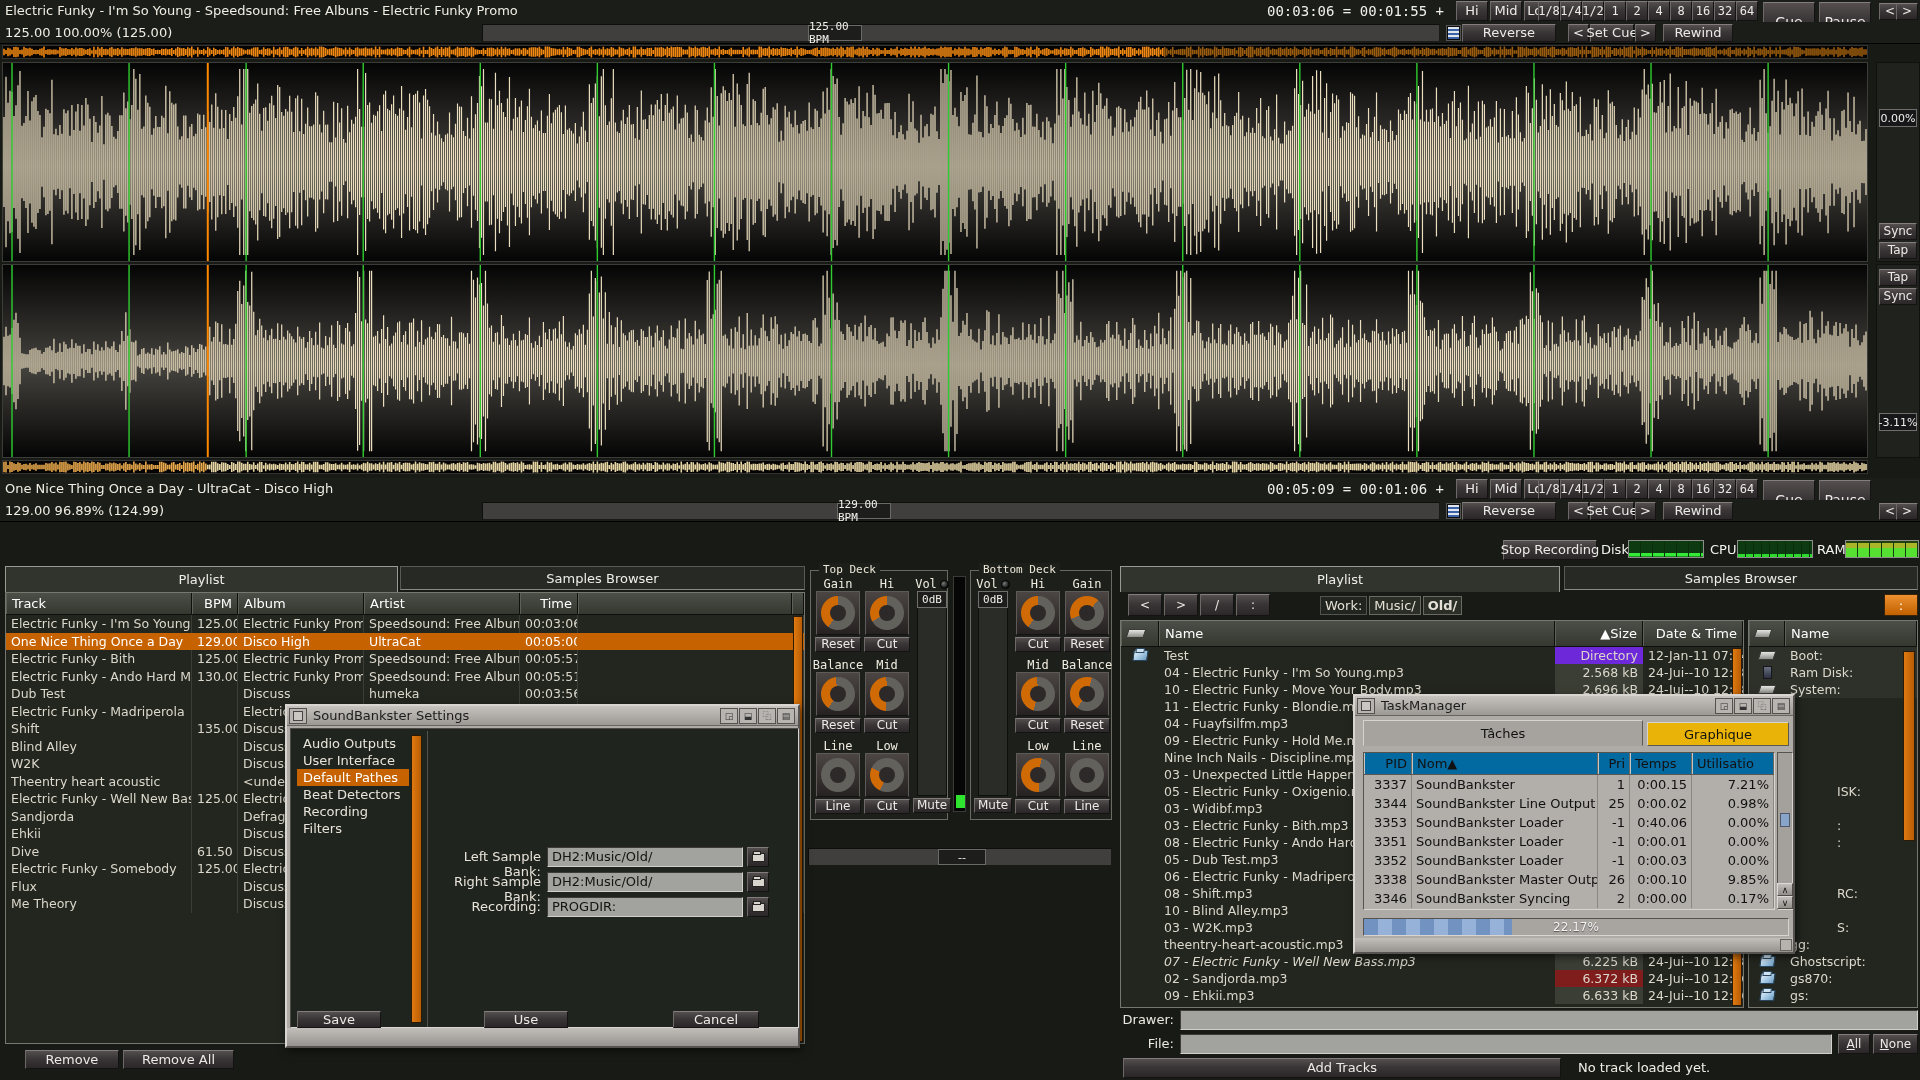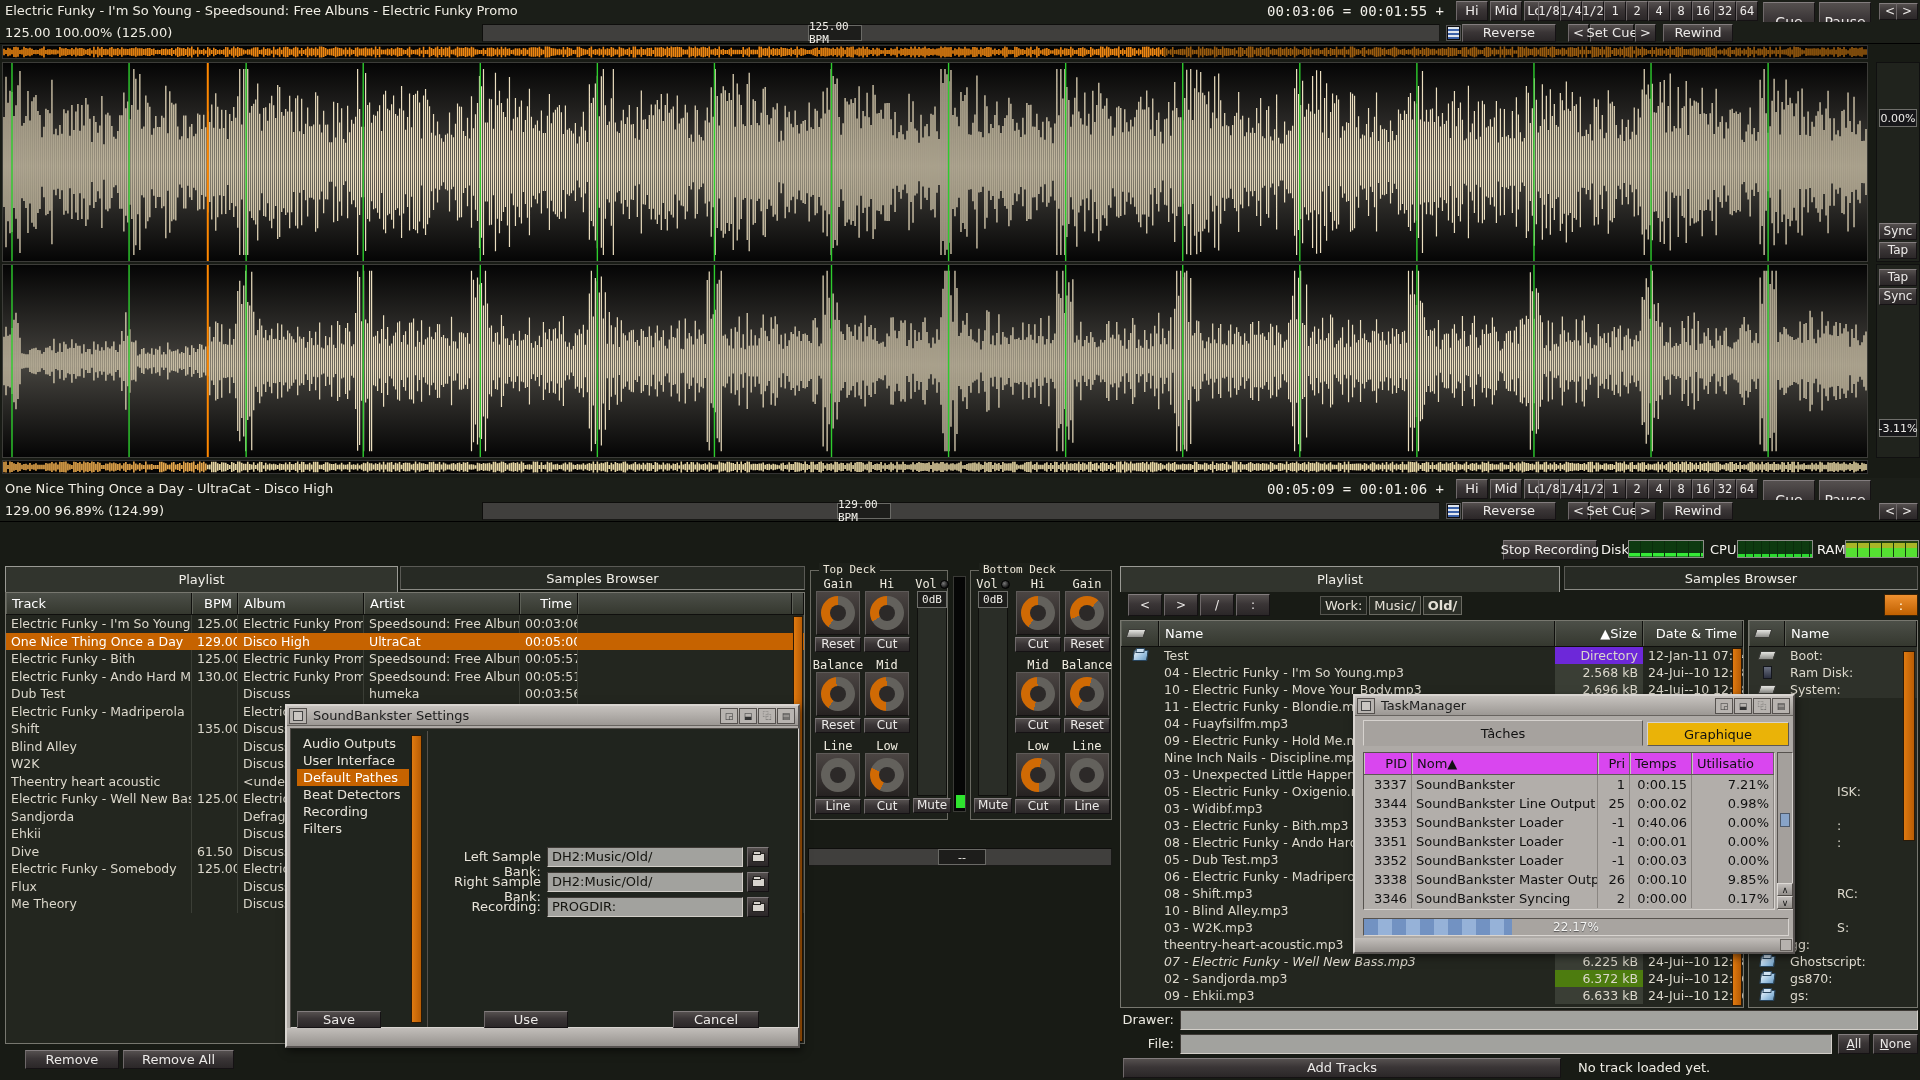--- a/index.html
+++ b/index.html
@@ -136,21 +136,21 @@
   
   .bluefolder { width:15px; height:11px; background:linear-gradient(135deg,#e8f2fa 0%,#9cc2e0 60%,#6e9cc2 100%);
     border:1px solid #28455e; border-radius:1px; position:relative; transform:skewX(-8deg); }
   .bluefolder::before { content:""; position:absolute; left:1px; top:-3px; width:7px; height:3px;
     background:#cfe2f2; border:1px solid #28455e; }
   .diskicon { width:16px; height:9px; background:linear-gradient(180deg,#e6e6e2,#8e8e8a); border:1px solid #3c3c38;
     transform:skewX(-18deg); border-radius:1px; }
   .ramicon { width:9px; height:13px; background:linear-gradient(180deg,#6a7080,#2c3040); border:1px solid #14161c; }
   .u { text-decoration:underline; }
   
-  .tm-header { display:grid; height:22px; background:#d946ef; border-bottom:1px solid #5c5854; }
+  .tm-header { display:grid; height:22px; background:#0369a1; border-bottom:1px solid #5c5854; }
   .tm-header > div { padding:0 4px; display:flex; align-items:center; font-size:13px; color:#111;
     border-right:1px solid #6c6864; border-left:1px solid #c8c4c0; overflow:hidden; }
   .tm-row { display:grid; height:19px; background:#b2aeaa; }
   .tm-row > div { padding:0 4px; font-size:13px; line-height:19px; color:#101010; white-space:nowrap;
     overflow:hidden; border-right:1px solid #8a8682; }
   .progress { position:absolute; background:#a8a4a0; }
   .progress .fill { position:absolute; left:0; top:0; bottom:0;
     background:repeating-linear-gradient(90deg,#7292c2 0 14px,#96b2d8 14px 28px); }
   .progress .ptext { position:absolute; inset:0; display:flex; align-items:center; justify-content:center;
     color:#f6f6f4; font-size:12px; text-shadow:0 1px 1px #555; }
@@ -221,21 +221,21 @@
   <div class="abs wavepanel" style="left:2px;top:264px;width:1866px;height:194px">
     <svg id="wv2" width="100%" height="100%" preserveAspectRatio="none" viewBox="0 0 1866 194">
         <path d="M1 72.5L1 121.5M3 62.4L3 131.6M5 71.5L5 122.5M7 70.1L7 123.9M9 63.7L9 130.3M11 55.3L11 138.7M13 48.3L13 145.7M15 58.6L15 135.4M17 73.6L17 120.4M19 89.2L19 104.8M21 89.8L21 104.2M23 90.2L23 103.8M25 90.3L25 103.7M27 86.0L27 108.0M29 84.5L29 109.5M31 84.2L31 109.8M33 83.7L33 110.3M35 86.0L35 108.0M37 86.2L37 107.8M39 89.7L39 104.3M41 87.9L41 106.1M43 83.6L43 110.4M45 83.4L45 110.6M47 81.8L47 112.2M49 86.2L49 107.8M51 74.4L51 119.6M53 88.8L53 105.2M55 87.6L55 106.4M57 79.1L57 114.9M59 87.9L59 106.1M61 77.5L61 116.5M63 80.2L63 113.8M65 84.6L65 109.4M67 83.7L67 110.3M69 75.1L69 118.9M71 83.9L71 110.1M73 79.0L73 115.0M75 81.7L75 112.3M77 81.6L77 112.4M79 89.5L79 104.5M81 80.2L81 113.8M83 87.8L83 106.2M85 84.9L85 109.1M87 85.0L87 109.0M89 90.3L89 103.7M91 77.2L91 116.8M93 85.7L93 108.3M95 80.2L95 113.8M97 86.7L97 107.3M99 83.2L99 110.8M101 86.1L101 107.9M103 77.1L103 116.9M105 83.1L105 110.9M107 84.4L107 109.6M109 82.0L109 112.0M111 77.2L111 116.8M113 86.0L113 108.0M115 88.0L115 106.0M117 80.3L117 113.7M119 66.6L119 127.4M121 76.8L121 117.2M123 47.8L123 146.2M125 71.5L125 122.5M127 64.9L127 129.1M129 77.6L129 116.4M131 78.0L131 116.0M133 76.2L133 117.8M135 91.5L135 102.5M137 90.3L137 103.7M139 85.0L139 109.0M141 83.9L141 110.1M143 89.8L143 104.2M145 88.3L145 105.7M147 89.7L147 104.3M149 84.0L149 110.0M151 90.7L151 103.3M153 84.7L153 109.3M155 85.6L155 108.4M157 82.1L157 111.9M159 90.4L159 103.6M161 87.8L161 106.2M163 90.3L163 103.7M165 78.3L165 115.7M167 85.3L167 108.7M169 87.4L169 106.6M171 86.9L171 107.1M173 86.5L173 107.5M175 85.2L175 108.8M177 89.4L177 104.6M179 87.8L179 106.2M181 88.9L181 105.1M183 82.2L183 111.8M185 83.3L185 110.7M187 90.9L187 103.1M189 81.2L189 112.8M191 83.8L191 110.2M193 88.0L193 106.0M195 84.9L195 109.1M197 79.7L197 114.3M199 80.7L199 113.3M201 85.5L201 108.5M203 82.4L203 111.6M205 81.6L205 112.4M207 62.3L207 131.7M209 77.3L209 116.7M211 72.8L211 121.2M213 57.0L213 137.0M215 58.7L215 135.3M217 77.5L217 116.5M219 59.8L219 134.2M221 80.0L221 114.0M223 79.9L223 114.1M225 80.7L225 113.3M227 64.5L227 129.5M229 80.5L229 113.5M231 74.8L231 119.2M233 59.4L233 134.6M235 26.3L235 167.7M237 15.8L237 178.2M239 39.4L239 154.6M241 20.7L241 173.3M243 5.8L243 188.2M245 37.5L245 156.5M247 41.0L247 153.0M249 6.7L249 187.3M251 47.2L251 146.8M253 71.0L253 123.0M255 65.7L255 128.3M257 54.2L257 139.8M259 61.1L259 132.9M261 73.4L261 120.6M263 65.8L263 128.2M265 76.1L265 117.9M267 71.0L267 123.0M269 64.5L269 129.5M271 74.8L271 119.2M273 74.6L273 119.4M275 58.8L275 135.2M277 75.9L277 118.1M279 60.1L279 133.9M281 72.5L281 121.5M283 75.3L283 118.7M285 66.3L285 127.7M287 68.9L287 125.1M289 71.9L289 122.1M291 75.0L291 119.0M293 78.3L293 115.7M295 62.3L295 131.7M297 72.3L297 121.7M299 74.6L299 119.4M301 72.8L301 121.2M303 83.7L303 110.3M305 77.8L305 116.2M307 66.8L307 127.2M309 73.8L309 120.2M311 81.2L311 112.8M313 67.4L313 126.6M315 80.7L315 113.3M317 58.1L317 135.9M319 83.3L319 110.7M321 84.3L321 109.7M323 71.8L323 122.2M325 81.1L325 112.9M327 73.1L327 120.9M329 60.8L329 133.2M331 80.5L331 113.5M333 83.8L333 110.2M335 56.7L335 137.3M337 60.6L337 133.4M339 79.3L339 114.7M341 80.4L341 113.6M343 63.6L343 130.4M345 58.6L345 135.4M347 67.2L347 126.8M349 82.1L349 111.9M351 80.2L351 113.8M353 48.5L353 145.5M355 6.2L355 187.8M357 12.2L357 181.8M359 56.9L359 137.1M361 5.8L361 188.2M363 55.1L363 138.9M365 58.8L365 135.2M367 5.8L367 188.2M369 5.8L369 188.2M371 72.6L371 121.4M373 71.4L373 122.6M375 66.7L375 127.3M377 79.4L377 114.6M379 64.6L379 129.4M381 50.7L381 143.3M383 74.8L383 119.2M385 62.6L385 131.4M387 81.6L387 112.4M389 79.3L389 114.7M391 71.6L391 122.4M393 68.3L393 125.7M395 58.1L395 135.9M397 56.8L397 137.2M399 77.9L399 116.1M401 70.8L401 123.2M403 67.0L403 127.0M405 80.3L405 113.7M407 58.4L407 135.6M409 58.1L409 135.9M411 54.0L411 140.0M413 82.6L413 111.4M415 66.5L415 127.5M417 77.9L417 116.1M419 55.8L419 138.2M421 80.7L421 113.3M423 74.9L423 119.1M425 73.2L425 120.8M427 62.3L427 131.7M429 72.6L429 121.4M431 74.9L431 119.1M433 67.9L433 126.1M435 59.6L435 134.4M437 59.9L437 134.1M439 72.7L439 121.3M441 70.7L441 123.3M443 74.1L443 119.9M445 73.9L445 120.1M447 81.7L447 112.3M449 52.2L449 141.8M451 77.0L451 117.0M453 77.3L453 116.7M455 84.3L455 109.7M457 68.3L457 125.7M459 68.0L459 126.0M461 69.0L461 125.0M463 72.9L463 121.1M465 68.7L465 125.3M467 79.6L467 114.4M469 5.8L469 188.2M471 14.9L471 179.1M473 32.9L473 161.1M475 12.6L475 181.4M477 19.8L477 174.2M479 18.2L479 175.8M481 41.0L481 153.0M483 5.8L483 188.2M485 38.9L485 155.1M487 63.4L487 130.6M489 61.1L489 132.9M491 77.5L491 116.5M493 68.8L493 125.2M495 67.9L495 126.1M497 80.4L497 113.6M499 50.6L499 143.4M501 61.7L501 132.3M503 74.3L503 119.7M505 74.0L505 120.0M507 80.9L507 113.1M509 76.4L509 117.6M511 69.5L511 124.5M513 75.8L513 118.2M515 81.5L515 112.5M517 66.4L517 127.6M519 76.4L519 117.6M521 75.6L521 118.4M523 69.7L523 124.3M525 70.7L525 123.3M527 53.0L527 141.0M529 78.7L529 115.3M531 83.7L531 110.3M533 77.0L533 117.0M535 80.9L535 113.1M537 71.6L537 122.4M539 82.8L539 111.2M541 57.7L541 136.3M543 68.3L543 125.7M545 75.0L545 119.0M547 64.6L547 129.4M549 76.6L549 117.4M551 64.8L551 129.2M553 64.0L553 130.0M555 74.2L555 119.8M557 57.1L557 136.9M559 70.0L559 124.0M561 51.6L561 142.4M563 77.4L563 116.6M565 82.5L565 111.5M567 78.3L567 115.7M569 85.3L569 108.7M571 81.9L571 112.1M573 68.9L573 125.1M575 71.0L575 123.0M577 64.8L577 129.2M579 69.5L579 124.5M581 60.4L581 133.6M583 80.7L583 113.3M585 65.3L585 128.7M587 28.9L587 165.1M589 5.8L589 188.2M591 52.0L591 142.0M593 13.1L593 180.9M595 16.3L595 177.7M597 27.7L597 166.3M599 11.7L599 182.3M601 54.1L601 139.9M603 27.5L603 166.5M605 79.6L605 114.4M607 47.5L607 146.5M609 61.0L609 133.0M611 80.0L611 114.0M613 62.9L613 131.1M615 52.8L615 141.2M617 82.8L617 111.2M619 55.8L619 138.2M621 68.9L621 125.1M623 71.1L623 122.9M625 76.2L625 117.8M627 67.9L627 126.1M629 66.0L629 128.0M631 65.5L631 128.5M633 77.8L633 116.2M635 75.9L635 118.1M637 81.5L637 112.5M639 64.6L639 129.4M641 66.4L641 127.6M643 72.8L643 121.2M645 72.8L645 121.2M647 62.1L647 131.9M649 71.6L649 122.4M651 83.1L651 110.9M653 68.4L653 125.6M655 61.1L655 132.9M657 76.2L657 117.8M659 72.7L659 121.3M661 65.9L661 128.1M663 81.6L663 112.4M665 84.3L665 109.7M667 75.4L667 118.6M669 61.1L669 132.9M671 72.7L671 121.3M673 73.4L673 120.6M675 64.2L675 129.8M677 56.2L677 137.8M679 84.5L679 109.5M681 85.2L681 108.8M683 54.1L683 139.9M685 74.2L685 119.8M687 68.7L687 125.3M689 71.9L689 122.1M691 80.3L691 113.7M693 56.3L693 137.7M695 74.4L695 119.6M697 65.2L697 128.8M699 71.0L699 123.0M701 69.5L701 124.5M703 79.8L703 114.2M705 15.1L705 178.9M707 6.5L707 187.5M709 54.3L709 139.7M711 49.7L711 144.3M713 45.1L713 148.9M715 19.0L715 175.0M717 14.8L717 179.2M719 5.8L719 188.2M721 71.4L721 122.6M723 70.2L723 123.8M725 74.3L725 119.7M727 81.4L727 112.6M729 64.4L729 129.6M731 84.3L731 109.7M733 62.8L733 131.2M735 67.5L735 126.5M737 52.0L737 142.0M739 83.7L739 110.3M741 69.9L741 124.1M743 85.2L743 108.8M745 48.6L745 145.4M747 81.6L747 112.4M749 65.1L749 128.9M751 81.4L751 112.6M753 70.9L753 123.1M755 81.3L755 112.7M757 74.0L757 120.0M759 63.4L759 130.6M761 49.9L761 144.1M763 66.5L763 127.5M765 72.0L765 122.0M767 76.8L767 117.2M769 52.8L769 141.2M771 64.5L771 129.5M773 51.7L773 142.3M775 59.8L775 134.2M777 80.0L777 114.0M779 70.5L779 123.5M781 84.6L781 109.4M783 69.3L783 124.7M785 81.8L785 112.2M787 76.1L787 117.9M789 67.6L789 126.4M791 69.7L791 124.3M793 62.2L793 131.8M795 72.2L795 121.8M797 66.8L797 127.2M799 76.7L799 117.3M801 69.7L801 124.3M803 69.3L803 124.7M805 70.8L805 123.2M807 76.9L807 117.1M809 78.8L809 115.2M811 55.9L811 138.1M813 53.5L813 140.5M815 63.1L815 130.9M817 82.0L817 112.0M819 79.3L819 114.7M821 10.5L821 183.5M823 50.2L823 143.8M825 5.8L825 188.2M827 33.0L827 161.0M829 64.2L829 129.8M831 28.8L831 165.2M833 55.2L833 138.8M835 38.0L835 156.0M837 55.5L837 138.5M839 67.1L839 126.9M841 69.8L841 124.2M843 75.9L843 118.1M845 59.8L845 134.2M847 62.7L847 131.3M849 67.1L849 126.9M851 71.8L851 122.2M853 60.4L853 133.6M855 75.6L855 118.4M857 62.1L857 131.9M859 58.6L859 135.4M861 77.4L861 116.6M863 51.0L863 143.0M865 71.9L865 122.1M867 62.7L867 131.3M869 60.6L869 133.4M871 75.3L871 118.7M873 63.7L873 130.3M875 76.8L875 117.2M877 79.5L877 114.5M879 78.6L879 115.4M881 77.5L881 116.5M883 82.6L883 111.4M885 69.2L885 124.8M887 72.0L887 122.0M889 53.1L889 140.9M891 52.7L891 141.3M893 66.2L893 127.8M895 74.0L895 120.0M897 66.6L897 127.4M899 56.0L899 138.0M901 58.4L901 135.6M903 55.7L903 138.3M905 81.9L905 112.1M907 75.7L907 118.3M909 58.8L909 135.2M911 84.1L911 109.9M913 65.7L913 128.3M915 76.9L915 117.1M917 68.0L917 126.0M919 75.8L919 118.2M921 57.7L921 136.3M923 53.1L923 140.9M925 67.7L925 126.3M927 79.1L927 114.9M929 83.7L929 110.3M931 73.3L931 120.7M933 79.2L933 114.8M935 64.9L935 129.1M937 75.6L937 118.4M939 52.9L939 141.1M941 24.1L941 169.9M943 5.8L943 188.2M945 5.8L945 188.2M947 5.8L947 188.2M949 30.5L949 163.5M951 57.4L951 136.6M953 5.8L953 188.2M955 23.3L955 170.7M957 71.7L957 122.3M959 68.4L959 125.6M961 56.4L961 137.6M963 60.4L963 133.6M965 48.6L965 145.4M967 71.8L967 122.2M969 64.9L969 129.1M971 75.4L971 118.6M973 77.0L973 117.0M975 78.2L975 115.8M977 64.4L977 129.6M979 85.4L979 108.6M981 76.8L981 117.2M983 66.0L983 128.0M985 45.6L985 148.4M987 47.3L987 146.7M989 80.1L989 113.9M991 71.3L991 122.7M993 81.0L993 113.0M995 68.6L995 125.4M997 49.7L997 144.3M999 80.3L999 113.7M1001 67.7L1001 126.3M1003 72.4L1003 121.6M1005 73.6L1005 120.4M1007 79.9L1007 114.1M1009 71.0L1009 123.0M1011 62.9L1011 131.1M1013 75.1L1013 118.9M1015 74.8L1015 119.2M1017 73.6L1017 120.4M1019 75.8L1019 118.2M1021 58.0L1021 136.0M1023 75.5L1023 118.5M1025 73.0L1025 121.0M1027 59.5L1027 134.5M1029 70.5L1029 123.5M1031 75.6L1031 118.4M1033 59.9L1033 134.1M1035 79.1L1035 114.9M1037 71.8L1037 122.2M1039 53.5L1039 140.5M1041 72.0L1041 122.0M1043 80.3L1043 113.7M1045 74.8L1045 119.2M1047 51.2L1047 142.8M1049 79.0L1049 115.0M1051 75.9L1051 118.1M1053 69.2L1053 124.8M1055 5.8L1055 188.2M1057 29.0L1057 165.0M1059 33.4L1059 160.6M1061 5.8L1061 188.2M1063 48.5L1063 145.5M1065 30.8L1065 163.2M1067 17.4L1067 176.6M1069 37.2L1069 156.8M1071 14.3L1071 179.7M1073 78.4L1073 115.6M1075 71.3L1075 122.7M1077 75.5L1077 118.5M1079 57.3L1079 136.7M1081 82.1L1081 111.9M1083 75.9L1083 118.1M1085 71.8L1085 122.2M1087 78.5L1087 115.5M1089 67.7L1089 126.3M1091 73.0L1091 121.0M1093 77.9L1093 116.1M1095 83.2L1095 110.8M1097 82.3L1097 111.7M1099 75.6L1099 118.4M1101 78.4L1101 115.6M1103 75.7L1103 118.3M1105 59.7L1105 134.3M1107 56.7L1107 137.3M1109 73.2L1109 120.8M1111 70.4L1111 123.6M1113 74.5L1113 119.5M1115 57.6L1115 136.4M1117 70.3L1117 123.7M1119 76.0L1119 118.0M1121 81.7L1121 112.3M1123 64.1L1123 129.9M1125 84.5L1125 109.5M1127 75.8L1127 118.2M1129 68.6L1129 125.4M1131 53.5L1131 140.5M1133 60.4L1133 133.6M1135 83.8L1135 110.2M1137 75.3L1137 118.7M1139 81.5L1139 112.5M1141 83.6L1141 110.4M1143 65.8L1143 128.2M1145 75.8L1145 118.2M1147 84.6L1147 109.4M1149 69.3L1149 124.7M1151 82.0L1151 112.0M1153 61.4L1153 132.6M1155 69.3L1155 124.7M1157 48.3L1157 145.7M1159 80.1L1159 113.9M1161 64.1L1161 129.9M1163 73.7L1163 120.3M1165 80.0L1165 114.0M1167 66.4L1167 127.6M1169 52.7L1169 141.3M1171 85.1L1171 108.9M1173 44.3L1173 149.7M1175 5.8L1175 188.2M1177 31.0L1177 163.0M1179 5.8L1179 188.2M1181 12.5L1181 181.5M1183 7.7L1183 186.3M1185 5.8L1185 188.2M1187 57.6L1187 136.4M1189 13.1L1189 180.9M1191 71.3L1191 122.7M1193 68.8L1193 125.2M1195 56.0L1195 138.0M1197 56.9L1197 137.1M1199 68.7L1199 125.3M1201 76.4L1201 117.6M1203 84.0L1203 110.0M1205 77.3L1205 116.7M1207 73.0L1207 121.0M1209 79.0L1209 115.0M1211 59.0L1211 135.0M1213 75.2L1213 118.8M1215 79.1L1215 114.9M1217 63.6L1217 130.4M1219 59.5L1219 134.5M1221 80.0L1221 114.0M1223 79.3L1223 114.7M1225 81.2L1225 112.8M1227 66.3L1227 127.7M1229 60.0L1229 134.0M1231 80.2L1231 113.8M1233 69.5L1233 124.5M1235 63.0L1235 131.0M1237 67.8L1237 126.2M1239 71.9L1239 122.1M1241 80.6L1241 113.4M1243 68.9L1243 125.1M1245 76.7L1245 117.3M1247 79.3L1247 114.7M1249 59.5L1249 134.5M1251 57.5L1251 136.5M1253 70.4L1253 123.6M1255 70.5L1255 123.5M1257 56.7L1257 137.3M1259 70.3L1259 123.7M1261 68.8L1261 125.2M1263 72.3L1263 121.7M1265 75.8L1265 118.2M1267 67.9L1267 126.1M1269 59.4L1269 134.6M1271 62.5L1271 131.5M1273 81.0L1273 113.0M1275 60.9L1275 133.1M1277 68.3L1277 125.7M1279 70.0L1279 124.0M1281 83.5L1281 110.5M1283 77.4L1283 116.6M1285 75.5L1285 118.5M1287 58.3L1287 135.7M1289 55.4L1289 138.6M1291 31.1L1291 162.9M1293 5.8L1293 188.2M1295 54.7L1295 139.3M1297 13.0L1297 181.0M1299 5.8L1299 188.2M1301 58.5L1301 135.5M1303 60.5L1303 133.5M1305 19.8L1305 174.2M1307 81.8L1307 112.2M1309 73.6L1309 120.4M1311 67.5L1311 126.5M1313 62.1L1313 131.9M1315 79.7L1315 114.3M1317 64.5L1317 129.5M1319 75.4L1319 118.6M1321 53.3L1321 140.7M1323 76.4L1323 117.6M1325 73.7L1325 120.3M1327 69.0L1327 125.0M1329 50.1L1329 143.9M1331 53.1L1331 140.9M1333 83.3L1333 110.7M1335 79.7L1335 114.3M1337 76.4L1337 117.6M1339 73.4L1339 120.6M1341 62.9L1341 131.1M1343 83.2L1343 110.8M1345 79.2L1345 114.8M1347 55.3L1347 138.7M1349 82.6L1349 111.4M1351 60.4L1351 133.6M1353 70.3L1353 123.7M1355 78.4L1355 115.6M1357 75.9L1357 118.1M1359 55.6L1359 138.4M1361 74.0L1361 120.0M1363 69.2L1363 124.8M1365 75.7L1365 118.3M1367 78.1L1367 115.9M1369 78.3L1369 115.7M1371 66.5L1371 127.5M1373 67.0L1373 127.0M1375 54.8L1375 139.2M1377 69.3L1377 124.7M1379 76.3L1379 117.7M1381 67.8L1381 126.2M1383 76.4L1383 117.6M1385 80.7L1385 113.3M1387 67.1L1387 126.9M1389 79.6L1389 114.4M1391 63.8L1391 130.2M1393 72.2L1393 121.8M1395 64.7L1395 129.3M1397 69.7L1397 124.3M1399 79.9L1399 114.1M1401 67.6L1401 126.4M1403 66.5L1403 127.5M1405 78.6L1405 115.4M1407 5.8L1407 188.2M1409 29.8L1409 164.2M1411 5.8L1411 188.2M1413 29.6L1413 164.4M1415 40.5L1415 153.5M1417 5.8L1417 188.2M1419 36.2L1419 157.8M1421 38.2L1421 155.8M1423 52.9L1423 141.1M1425 65.8L1425 128.2M1427 71.7L1427 122.3M1429 65.5L1429 128.5M1431 66.5L1431 127.5M1433 63.8L1433 130.2M1435 82.3L1435 111.7M1437 55.6L1437 138.4M1439 85.2L1439 108.8M1441 75.6L1441 118.4M1443 69.9L1443 124.1M1445 69.3L1445 124.7M1447 69.4L1447 124.6M1449 83.6L1449 110.4M1451 64.4L1451 129.6M1453 59.8L1453 134.2M1455 69.1L1455 124.9M1457 76.4L1457 117.6M1459 74.4L1459 119.6M1461 51.5L1461 142.5M1463 66.7L1463 127.3M1465 82.6L1465 111.4M1467 81.9L1467 112.1M1469 70.5L1469 123.5M1471 58.6L1471 135.4M1473 51.4L1473 142.6M1475 73.1L1475 120.9M1477 83.5L1477 110.5M1479 81.0L1479 113.0M1481 65.1L1481 128.9M1483 69.6L1483 124.4M1485 60.2L1485 133.8M1487 69.4L1487 124.6M1489 68.7L1489 125.3M1491 53.0L1491 141.0M1493 62.4L1493 131.6M1495 67.4L1495 126.6M1497 77.0L1497 117.0M1499 86.3L1499 107.7M1501 84.5L1501 109.5M1503 76.9L1503 117.1M1505 68.9L1505 125.1M1507 66.6L1507 127.4M1509 66.4L1509 127.6M1511 78.2L1511 115.8M1513 66.1L1513 127.9M1515 62.5L1515 131.5M1517 79.5L1517 114.5M1519 55.3L1519 138.7M1521 54.0L1521 140.0M1523 60.1L1523 133.9M1525 51.3L1525 142.7M1527 54.5L1527 139.5M1529 7.4L1529 186.6M1531 26.4L1531 167.6M1533 54.2L1533 139.8M1535 23.4L1535 170.6M1537 28.1L1537 165.9M1539 50.7L1539 143.3M1541 57.9L1541 136.1M1543 83.8L1543 110.2M1545 81.1L1545 112.9M1547 56.0L1547 138.0M1549 86.6L1549 107.4M1551 58.2L1551 135.8M1553 80.0L1553 114.0M1555 79.5L1555 114.5M1557 82.4L1557 111.6M1559 69.9L1559 124.1M1561 52.1L1561 141.9M1563 66.0L1563 128.0M1565 77.5L1565 116.5M1567 68.2L1567 125.8M1569 76.0L1569 118.0M1571 77.8L1571 116.2M1573 76.1L1573 117.9M1575 54.9L1575 139.1M1577 76.2L1577 117.8M1579 81.4L1579 112.6M1581 56.1L1581 137.9M1583 51.0L1583 143.0M1585 68.0L1585 126.0M1587 79.0L1587 115.0M1589 73.0L1589 121.0M1591 84.1L1591 109.9M1593 80.6L1593 113.4M1595 81.3L1595 112.7M1597 59.7L1597 134.3M1599 72.1L1599 121.9M1601 74.1L1601 119.9M1603 69.0L1603 125.0M1605 78.9L1605 115.1M1607 68.5L1607 125.5M1609 83.1L1609 110.9M1611 66.9L1611 127.1M1613 62.7L1613 131.3M1615 73.1L1615 120.9M1617 64.4L1617 129.6M1619 61.1L1619 132.9M1621 86.1L1621 107.9M1623 72.4L1623 121.6M1625 71.0L1625 123.0M1627 64.2L1627 129.8M1629 74.4L1629 119.6M1631 82.3L1631 111.7M1633 75.6L1633 118.4M1635 71.1L1635 122.9M1637 77.0L1637 117.0M1639 66.4L1639 127.6M1641 32.3L1641 161.7M1643 35.2L1643 158.8M1645 13.4L1645 180.6M1647 22.5L1647 171.5M1649 54.2L1649 139.8M1651 5.8L1651 188.2M1653 39.7L1653 154.3M1655 56.6L1655 137.4M1657 38.3L1657 155.7M1659 62.5L1659 131.5M1661 58.0L1661 136.0M1663 81.5L1663 112.5M1665 77.9L1665 116.1M1667 78.2L1667 115.8M1669 62.8L1669 131.2M1671 83.3L1671 110.7M1673 81.8L1673 112.2M1675 78.8L1675 115.2M1677 81.6L1677 112.4M1679 79.7L1679 114.3M1681 56.6L1681 137.4M1683 63.6L1683 130.4M1685 77.7L1685 116.3M1687 51.6L1687 142.4M1689 81.1L1689 112.9M1691 64.5L1691 129.5M1693 48.1L1693 145.9M1695 85.9L1695 108.1M1697 56.6L1697 137.4M1699 79.6L1699 114.4M1701 79.4L1701 114.6M1703 68.3L1703 125.7M1705 72.0L1705 122.0M1707 63.6L1707 130.4M1709 75.8L1709 118.2M1711 81.7L1711 112.3M1713 84.1L1713 109.9M1715 64.0L1715 130.0M1717 76.4L1717 117.6M1719 71.5L1719 122.5M1721 80.9L1721 113.1M1723 66.4L1723 127.6M1725 63.5L1725 130.5M1727 82.0L1727 112.0M1729 83.0L1729 111.0M1731 84.4L1731 109.6M1733 78.4L1733 115.6M1735 77.5L1735 116.5M1737 75.2L1737 118.8M1739 63.6L1739 130.4M1741 60.0L1741 134.0M1743 52.5L1743 141.5M1745 67.0L1745 127.0M1747 60.0L1747 134.0M1749 65.7L1749 128.3M1751 78.6L1751 115.4M1753 76.4L1753 117.6M1755 68.8L1755 125.2M1757 79.1L1757 114.9M1759 12.6L1759 181.4M1761 39.2L1761 154.8M1763 5.8L1763 188.2M1765 5.8L1765 188.2M1767 5.8L1767 188.2M1769 19.1L1769 174.9M1771 5.8L1771 188.2M1773 24.5L1773 169.5M1775 5.8L1775 188.2M1777 77.7L1777 116.3M1779 68.0L1779 126.0M1781 69.9L1781 124.1M1783 62.6L1783 131.4M1785 64.3L1785 129.7M1787 70.1L1787 123.9M1789 72.1L1789 121.9M1791 72.8L1791 121.2M1793 75.7L1793 118.3M1795 74.9L1795 119.1M1797 73.4L1797 120.6M1799 57.2L1799 136.8M1801 78.5L1801 115.5M1803 59.5L1803 134.5M1805 58.5L1805 135.5M1807 75.9L1807 118.1M1809 46.3L1809 147.7M1811 52.7L1811 141.3M1813 74.6L1813 119.4M1815 79.0L1815 115.0M1817 65.4L1817 128.6M1819 73.2L1819 120.8M1821 46.9L1821 147.1M1823 69.1L1823 124.9M1825 61.5L1825 132.5M1827 56.9L1827 137.1M1829 70.3L1829 123.7M1831 71.0L1831 123.0M1833 61.3L1833 132.7M1835 57.6L1835 136.4M1837 71.7L1837 122.3M1839 58.7L1839 135.3M1841 69.3L1841 124.7M1843 64.0L1843 130.0M1845 59.5L1845 134.5M1847 67.1L1847 126.9M1849 82.6L1849 111.4M1851 64.7L1851 129.3M1853 73.7L1853 120.3M1855 60.0L1855 134.0M1857 76.0L1857 118.0M1859 81.0L1859 113.0M1861 78.1L1861 115.9M1863 71.1L1863 122.9M1865 67.1L1865 126.9" stroke="#ecdfc0" stroke-width="1.2" fill="none"></path>
         <path d="M9.0 0L9.0 194M126.2 0L126.2 194M243.4 0L243.4 194M360.6 0L360.6 194M477.8 0L477.8 194M595.0 0L595.0 194M712.2 0L712.2 194M829.4 0L829.4 194M946.6 0L946.6 194M1063.8 0L1063.8 194M1181.0 0L1181.0 194M1298.2 0L1298.2 194M1415.4 0L1415.4 194M1532.6 0L1532.6 194M1649.8 0L1649.8 194M1767.0 0L1767.0 194" stroke="#2ecc2e" stroke-width="1.4" fill="none"></path>
         <path d="M205 0L205 194" stroke="#ff8800" stroke-width="2" fill="none"></path>
       </svg>
   </div>
   <div class="abs rail" style="left:1876px;top:264px;width:44px;height:194px">
     <div class="rail-btn btn sm" style="top:4px">Tap</div>
     <div class="rail-btn btn sm" style="top:23px">Sync</div>
-    <div class="rail-handle" style="top:154px">-3.11%</div>
+    <div class="rail-handle" style="top:148px">-3.11%</div>
   </div>
   <div class="abs ovpanel" style="left:2px;top:460px;width:1866px;height:14px">
     <svg id="ov2" width="100%" height="100%" preserveAspectRatio="none" viewBox="0 0 1866 14">
         <path d="M1 0.9L1 13.1M3 0.6L3 13.4M5 4.7L5 9.3M7 0.6L7 13.4M9 1.1L9 12.9M11 2.5L11 11.5M13 3.5L13 10.5M15 1.6L15 12.4M17 2.2L17 11.8M19 4.4L19 9.6M21 3.6L21 10.4M23 3.3L23 10.7M25 4.3L25 9.7M27 2.2L27 11.8M29 4.5L29 9.5M31 3.9L31 10.1M33 2.6L33 11.4M35 4.4L35 9.6M37 4.4L37 9.6M39 4.4L39 9.6M41 4.5L41 9.5M43 2.2L43 11.8M45 2.9L45 11.1M47 2.7L47 11.3M49 1.1L49 12.9M51 2.9L51 11.1M53 1.7L53 12.3M55 4.0L55 10.0M57 0.9L57 13.1M59 1.2L59 12.8M61 0.9L61 13.1M63 0.7L63 13.3M65 3.0L65 11.0M67 3.8L67 10.2M69 4.8L69 9.2M71 0.9L71 13.1M73 1.1L73 12.9M75 2.3L75 11.7M77 1.2L77 12.8M79 3.1L79 10.9M81 0.6L81 13.4M83 1.8L83 12.2M85 1.1L85 12.9M87 2.3L87 11.7M89 0.7L89 13.3M91 1.2L91 12.8M93 3.3L93 10.7M95 1.2L95 12.8M97 2.0L97 12.0M99 4.6L99 9.4M101 4.6L101 9.4M103 3.0L103 11.0M105 3.3L105 10.7M107 1.8L107 12.2M109 2.7L109 11.3M111 1.8L111 12.2M113 2.5L113 11.5M115 3.5L115 10.5M117 2.5L117 11.5M119 4.9L119 9.1M121 2.5L121 11.5M123 1.2L123 12.8M125 3.5L125 10.5M127 3.1L127 10.9M129 4.4L129 9.6M131 0.7L131 13.3M133 2.9L133 11.1M135 4.0L135 10.0M137 2.4L137 11.6M139 4.2L139 9.8M141 4.6L141 9.4M143 0.5L143 13.5M145 4.0L145 10.0M147 4.0L147 10.0M149 3.6L149 10.4M151 4.6L151 9.4M153 4.8L153 9.2M155 4.8L155 9.2M157 0.9L157 13.1M159 0.8L159 13.2M161 1.8L161 12.2M163 2.5L163 11.5M165 4.5L165 9.5M167 4.2L167 9.8M169 1.7L169 12.3M171 1.3L171 12.7M173 4.2L173 9.8M175 3.5L175 10.5M177 2.3L177 11.7M179 4.8L179 9.2M181 0.7L181 13.3M183 1.9L183 12.1M185 1.6L185 12.4M187 2.4L187 11.6M189 1.7L189 12.3M191 0.6L191 13.4M193 4.8L193 9.2M195 3.3L195 10.7M197 0.6L197 13.4M199 1.9L199 12.1M201 1.0L201 13.0M203 2.9L203 11.1" stroke="#e8a84c" stroke-width="1.6" fill="none"></path>
         <path d="M205 4.3L205 9.7M207 4.2L207 9.8M209 1.0L209 13.0M211 0.9L211 13.1M213 0.9L213 13.1M215 2.6L215 11.4M217 3.5L217 10.5M219 1.6L219 12.4M221 1.8L221 12.2M223 2.0L223 12.0M225 3.5L225 10.5M227 4.6L227 9.4M229 1.2L229 12.8M231 2.0L231 12.0M233 3.6L233 10.4M235 0.7L235 13.3M237 0.5L237 13.5M239 2.1L239 11.9M241 3.2L241 10.8M243 3.1L243 10.9M245 1.0L245 13.0M247 3.4L247 10.6M249 4.0L249 10.0M251 1.6L251 12.4M253 4.8L253 9.2M255 2.9L255 11.1M257 0.8L257 13.2M259 1.2L259 12.8M261 4.9L261 9.1M263 2.0L263 12.0M265 4.2L265 9.8M267 3.0L267 11.0M269 3.8L269 10.2M271 3.1L271 10.9M273 3.9L273 10.1M275 4.6L275 9.4M277 2.9L277 11.1M279 3.6L279 10.4M281 3.7L281 10.3M283 1.8L283 12.2M285 3.7L285 10.3M287 1.3L287 12.7M289 3.6L289 10.4M291 3.8L291 10.2M293 2.4L293 11.6M295 0.5L295 13.5M297 3.4L297 10.6M299 0.8L299 13.2M301 1.2L301 12.8M303 3.8L303 10.2M305 3.7L305 10.3M307 2.1L307 11.9M309 4.2L309 9.8M311 0.9L311 13.1M313 1.0L313 13.0M315 0.9L315 13.1M317 4.3L317 9.7M319 4.3L319 9.7M321 3.5L321 10.5M323 1.4L323 12.6M325 1.6L325 12.4M327 2.8L327 11.2M329 3.5L329 10.5M331 3.6L331 10.4M333 2.7L333 11.3M335 4.4L335 9.6M337 4.1L337 9.9M339 2.0L339 12.0M341 4.0L341 10.0M343 4.5L343 9.5M345 3.7L345 10.3M347 1.3L347 12.7M349 4.4L349 9.6M351 3.8L351 10.2M353 4.5L353 9.5M355 3.0L355 11.0M357 4.9L357 9.1M359 3.9L359 10.1M361 2.0L361 12.0M363 2.6L363 11.4M365 1.0L365 13.0M367 2.6L367 11.4M369 2.7L369 11.3M371 4.0L371 10.0M373 2.7L373 11.3M375 3.5L375 10.5M377 1.8L377 12.2M379 4.2L379 9.8M381 1.0L381 13.0M383 4.1L383 9.9M385 1.8L385 12.2M387 1.8L387 12.2M389 1.1L389 12.9M391 4.5L391 9.5M393 2.1L393 11.9M395 2.9L395 11.1M397 1.2L397 12.8M399 4.3L399 9.7M401 2.3L401 11.7M403 1.7L403 12.3M405 2.0L405 12.0M407 2.1L407 11.9M409 4.2L409 9.8M411 3.3L411 10.7M413 0.7L413 13.3M415 3.1L415 10.9M417 1.6L417 12.4M419 2.6L419 11.4M421 2.7L421 11.3M423 3.4L423 10.6M425 3.7L425 10.3M427 1.1L427 12.9M429 1.6L429 12.4M431 0.8L431 13.2M433 3.3L433 10.7M435 3.1L435 10.9M437 1.2L437 12.8M439 4.0L439 10.0M441 1.7L441 12.3M443 2.9L443 11.1M445 4.1L445 9.9M447 4.1L447 9.9M449 2.9L449 11.1M451 2.2L451 11.8M453 3.7L453 10.3M455 2.2L455 11.8M457 1.8L457 12.2M459 3.6L459 10.4M461 1.5L461 12.5M463 2.0L463 12.0M465 1.2L465 12.8M467 4.1L467 9.9M469 3.9L469 10.1M471 4.0L471 10.0M473 5.0L473 9.0M475 1.9L475 12.1M477 2.6L477 11.4M479 3.4L479 10.6M481 2.3L481 11.7M483 2.8L483 11.2M485 2.7L485 11.3M487 1.9L487 12.1M489 3.8L489 10.2M491 0.8L491 13.2M493 1.0L493 13.0M495 2.5L495 11.5M497 1.9L497 12.1M499 0.5L499 13.5M501 1.0L501 13.0M503 2.3L503 11.7M505 4.0L505 10.0M507 2.7L507 11.3M509 2.1L509 11.9M511 1.6L511 12.4M513 2.4L513 11.6M515 1.6L515 12.4M517 3.3L517 10.7M519 0.5L519 13.5M521 2.0L521 12.0M523 4.8L523 9.2M525 4.0L525 10.0M527 3.8L527 10.2M529 4.5L529 9.5M531 0.6L531 13.4M533 1.0L533 13.0M535 0.5L535 13.5M537 4.8L537 9.2M539 1.5L539 12.5M541 4.6L541 9.4M543 4.0L543 10.0M545 1.0L545 13.0M547 1.9L547 12.1M549 1.4L549 12.6M551 4.2L551 9.8M553 3.9L553 10.1M555 3.1L555 10.9M557 4.7L557 9.3M559 4.3L559 9.7M561 2.8L561 11.2M563 1.8L563 12.2M565 3.7L565 10.3M567 1.5L567 12.5M569 1.7L569 12.3M571 4.0L571 10.0M573 4.6L573 9.4M575 3.5L575 10.5M577 4.2L577 9.8M579 4.2L579 9.8M581 2.5L581 11.5M583 4.3L583 9.7M585 3.2L585 10.8M587 2.2L587 11.8M589 3.1L589 10.9M591 0.5L591 13.5M593 3.5L593 10.5M595 0.5L595 13.5M597 3.2L597 10.8M599 2.1L599 11.9M601 2.6L601 11.4M603 1.5L603 12.5M605 0.9L605 13.1M607 4.8L607 9.2M609 2.0L609 12.0M611 3.8L611 10.2M613 1.2L613 12.8M615 2.2L615 11.8M617 3.0L617 11.0M619 2.5L619 11.5M621 1.0L621 13.0M623 0.5L623 13.5M625 3.0L625 11.0M627 4.4L627 9.6M629 3.7L629 10.3M631 3.0L631 11.0M633 1.3L633 12.7M635 3.7L635 10.3M637 2.8L637 11.2M639 4.3L639 9.7M641 1.9L641 12.1M643 4.2L643 9.8M645 1.9L645 12.1M647 2.3L647 11.7M649 2.7L649 11.3M651 4.7L651 9.3M653 1.1L653 12.9M655 2.1L655 11.9M657 4.2L657 9.8M659 4.3L659 9.7M661 1.7L661 12.3M663 4.0L663 10.0M665 2.5L665 11.5M667 2.8L667 11.2M669 5.0L669 9.0M671 2.8L671 11.2M673 3.4L673 10.6M675 2.1L675 11.9M677 5.0L677 9.0M679 0.5L679 13.5M681 4.2L681 9.8M683 3.3L683 10.7M685 1.3L685 12.7M687 3.8L687 10.2M689 1.3L689 12.7M691 1.5L691 12.5M693 4.1L693 9.9M695 1.6L695 12.4M697 2.8L697 11.2M699 4.1L699 9.9M701 3.6L701 10.4M703 2.6L703 11.4M705 4.1L705 9.9M707 1.6L707 12.4M709 2.5L709 11.5M711 4.2L711 9.8M713 4.3L713 9.7M715 4.1L715 9.9M717 0.6L717 13.4M719 1.7L719 12.3M721 2.0L721 12.0M723 2.8L723 11.2M725 0.8L725 13.2M727 1.0L727 13.0M729 2.0L729 12.0M731 2.3L731 11.7M733 3.6L733 10.4M735 0.9L735 13.1M737 3.5L737 10.5M739 0.6L739 13.4M741 3.7L741 10.3M743 2.2L743 11.8M745 0.5L745 13.5M747 0.9L747 13.1M749 3.7L749 10.3M751 3.3L751 10.7M753 3.1L753 10.9M755 3.5L755 10.5M757 2.8L757 11.2M759 2.9L759 11.1M761 1.7L761 12.3M763 4.4L763 9.6M765 3.6L765 10.4M767 3.1L767 10.9M769 4.4L769 9.6M771 3.2L771 10.8M773 3.8L773 10.2M775 4.3L775 9.7M777 4.9L777 9.1M779 3.0L779 11.0M781 1.9L781 12.1M783 4.6L783 9.4M785 4.1L785 9.9M787 1.4L787 12.6M789 3.6L789 10.4M791 3.5L791 10.5M793 1.3L793 12.7M795 1.6L795 12.4M797 1.7L797 12.3M799 2.6L799 11.4M801 3.6L801 10.4M803 0.5L803 13.5M805 3.5L805 10.5M807 4.8L807 9.2M809 0.9L809 13.1M811 1.0L811 13.0M813 4.0L813 10.0M815 3.4L815 10.6M817 1.2L817 12.8M819 0.7L819 13.3M821 2.4L821 11.6M823 4.9L823 9.1M825 3.0L825 11.0M827 3.5L827 10.5M829 2.7L829 11.3M831 4.1L831 9.9M833 1.0L833 13.0M835 1.3L835 12.7M837 3.2L837 10.8M839 2.0L839 12.0M841 2.4L841 11.6M843 4.7L843 9.3M845 2.5L845 11.5M847 2.8L847 11.2M849 1.6L849 12.4M851 4.6L851 9.4M853 2.1L853 11.9M855 1.1L855 12.9M857 1.1L857 12.9M859 1.1L859 12.9M861 2.1L861 11.9M863 4.1L863 9.9M865 3.3L865 10.7M867 0.5L867 13.5M869 1.3L869 12.7M871 4.6L871 9.4M873 3.6L873 10.4M875 2.8L875 11.2M877 3.4L877 10.6M879 1.2L879 12.8M881 4.9L881 9.1M883 2.6L883 11.4M885 4.8L885 9.2M887 3.7L887 10.3M889 1.6L889 12.4M891 3.2L891 10.8M893 5.0L893 9.0M895 0.8L895 13.2M897 3.7L897 10.3M899 3.8L899 10.2M901 1.0L901 13.0M903 3.6L903 10.4M905 4.5L905 9.5M907 4.5L907 9.5M909 3.9L909 10.1M911 1.5L911 12.5M913 3.8L913 10.2M915 2.3L915 11.7M917 1.2L917 12.8M919 1.9L919 12.1M921 2.4L921 11.6M923 2.5L923 11.5M925 2.2L925 11.8M927 1.5L927 12.5M929 4.7L929 9.3M931 0.9L931 13.1M933 2.5L933 11.5M935 2.1L935 11.9M937 2.8L937 11.2M939 1.2L939 12.8M941 1.1L941 12.9M943 2.8L943 11.2M945 2.0L945 12.0M947 4.1L947 9.9M949 2.8L949 11.2M951 2.7L951 11.3M953 3.9L953 10.1M955 3.0L955 11.0M957 1.9L957 12.1M959 0.7L959 13.3M961 4.9L961 9.1M963 4.7L963 9.3M965 3.6L965 10.4M967 2.7L967 11.3M969 2.5L969 11.5M971 1.9L971 12.1M973 1.7L973 12.3M975 2.9L975 11.1M977 1.6L977 12.4M979 3.8L979 10.2M981 4.7L981 9.3M983 0.8L983 13.2M985 2.1L985 11.9M987 1.3L987 12.7M989 1.2L989 12.8M991 4.7L991 9.3M993 1.9L993 12.1M995 3.1L995 10.9M997 2.2L997 11.8M999 4.6L999 9.4M1001 1.3L1001 12.7M1003 2.6L1003 11.4M1005 3.0L1005 11.0M1007 2.7L1007 11.3M1009 2.6L1009 11.4M1011 0.9L1011 13.1M1013 0.8L1013 13.2M1015 3.8L1015 10.2M1017 5.0L1017 9.0M1019 4.5L1019 9.5M1021 4.0L1021 10.0M1023 2.0L1023 12.0M1025 1.2L1025 12.8M1027 1.3L1027 12.7M1029 0.6L1029 13.4M1031 4.5L1031 9.5M1033 3.5L1033 10.5M1035 1.5L1035 12.5M1037 4.3L1037 9.7M1039 4.4L1039 9.6M1041 4.4L1041 9.6M1043 2.6L1043 11.4M1045 1.4L1045 12.6M1047 4.6L1047 9.4M1049 2.3L1049 11.7M1051 4.7L1051 9.3M1053 0.9L1053 13.1M1055 1.3L1055 12.7M1057 4.7L1057 9.3M1059 2.9L1059 11.1M1061 1.2L1061 12.8M1063 4.2L1063 9.8M1065 1.0L1065 13.0M1067 3.1L1067 10.9M1069 2.6L1069 11.4M1071 3.3L1071 10.7M1073 2.2L1073 11.8M1075 2.8L1075 11.2M1077 0.9L1077 13.1M1079 3.4L1079 10.6M1081 1.7L1081 12.3M1083 2.6L1083 11.4M1085 4.2L1085 9.8M1087 1.3L1087 12.7M1089 1.0L1089 13.0M1091 3.6L1091 10.4M1093 2.6L1093 11.4M1095 1.9L1095 12.1M1097 4.9L1097 9.1M1099 2.3L1099 11.7M1101 1.4L1101 12.6M1103 2.5L1103 11.5M1105 2.3L1105 11.7M1107 4.7L1107 9.3M1109 2.0L1109 12.0M1111 3.5L1111 10.5M1113 5.0L1113 9.0M1115 0.9L1115 13.1M1117 0.9L1117 13.1M1119 0.6L1119 13.4M1121 3.8L1121 10.2M1123 0.7L1123 13.3M1125 1.8L1125 12.2M1127 2.8L1127 11.2M1129 0.6L1129 13.4M1131 2.8L1131 11.2M1133 2.9L1133 11.1M1135 1.9L1135 12.1M1137 1.9L1137 12.1M1139 1.9L1139 12.1M1141 1.1L1141 12.9M1143 2.7L1143 11.3M1145 0.9L1145 13.1M1147 3.9L1147 10.1M1149 1.6L1149 12.4M1151 0.8L1151 13.2M1153 1.7L1153 12.3M1155 1.7L1155 12.3M1157 3.1L1157 10.9M1159 2.4L1159 11.6M1161 4.1L1161 9.9M1163 4.9L1163 9.1M1165 3.3L1165 10.7M1167 1.8L1167 12.2M1169 3.3L1169 10.7M1171 2.2L1171 11.8M1173 1.1L1173 12.9M1175 3.8L1175 10.2M1177 4.2L1177 9.8M1179 4.0L1179 10.0M1181 2.8L1181 11.2M1183 3.6L1183 10.4M1185 3.9L1185 10.1M1187 3.3L1187 10.7M1189 3.4L1189 10.6M1191 4.8L1191 9.2M1193 1.0L1193 13.0M1195 1.2L1195 12.8M1197 3.4L1197 10.6M1199 3.7L1199 10.3M1201 4.0L1201 10.0M1203 1.9L1203 12.1M1205 2.7L1205 11.3M1207 4.3L1207 9.7M1209 3.6L1209 10.4M1211 0.7L1211 13.3M1213 4.8L1213 9.2M1215 2.4L1215 11.6M1217 3.1L1217 10.9M1219 2.8L1219 11.2M1221 2.2L1221 11.8M1223 3.5L1223 10.5M1225 1.1L1225 12.9M1227 4.0L1227 10.0M1229 4.9L1229 9.1M1231 0.7L1231 13.3M1233 0.5L1233 13.5M1235 0.9L1235 13.1M1237 3.7L1237 10.3M1239 1.1L1239 12.9M1241 3.8L1241 10.2M1243 4.0L1243 10.0M1245 3.4L1245 10.6M1247 1.9L1247 12.1M1249 1.3L1249 12.7M1251 2.5L1251 11.5M1253 3.4L1253 10.6M1255 2.7L1255 11.3M1257 2.5L1257 11.5M1259 3.4L1259 10.6M1261 2.4L1261 11.6M1263 2.9L1263 11.1M1265 2.8L1265 11.2M1267 4.0L1267 10.0M1269 1.1L1269 12.9M1271 2.3L1271 11.7M1273 4.0L1273 10.0M1275 4.3L1275 9.7M1277 2.3L1277 11.7M1279 2.2L1279 11.8M1281 3.0L1281 11.0M1283 3.8L1283 10.2M1285 0.7L1285 13.3M1287 3.6L1287 10.4M1289 2.4L1289 11.6M1291 1.7L1291 12.3M1293 2.4L1293 11.6M1295 0.7L1295 13.3M1297 2.6L1297 11.4M1299 3.4L1299 10.6M1301 2.4L1301 11.6M1303 1.4L1303 12.6M1305 3.8L1305 10.2M1307 0.8L1307 13.2M1309 2.3L1309 11.7M1311 1.9L1311 12.1M1313 2.7L1313 11.3M1315 0.9L1315 13.1M1317 1.8L1317 12.2M1319 2.8L1319 11.2M1321 3.2L1321 10.8M1323 1.8L1323 12.2M1325 4.2L1325 9.8M1327 2.5L1327 11.5M1329 1.6L1329 12.4M1331 4.2L1331 9.8M1333 4.3L1333 9.7M1335 4.3L1335 9.7M1337 1.7L1337 12.3M1339 2.3L1339 11.7M1341 4.4L1341 9.6M1343 1.0L1343 13.0M1345 3.9L1345 10.1M1347 0.6L1347 13.4M1349 3.6L1349 10.4M1351 3.1L1351 10.9M1353 3.1L1353 10.9M1355 3.0L1355 11.0M1357 2.8L1357 11.2M1359 3.0L1359 11.0M1361 4.5L1361 9.5M1363 2.2L1363 11.8M1365 3.3L1365 10.7M1367 5.0L1367 9.0M1369 3.2L1369 10.8M1371 1.4L1371 12.6M1373 2.1L1373 11.9M1375 4.2L1375 9.8M1377 3.1L1377 10.9M1379 4.3L1379 9.7M1381 2.1L1381 11.9M1383 4.5L1383 9.5M1385 1.2L1385 12.8M1387 4.0L1387 10.0M1389 2.6L1389 11.4M1391 0.8L1391 13.2M1393 4.4L1393 9.6M1395 3.0L1395 11.0M1397 4.5L1397 9.5M1399 3.4L1399 10.6M1401 0.9L1401 13.1M1403 3.7L1403 10.3M1405 3.7L1405 10.3M1407 0.6L1407 13.4M1409 0.9L1409 13.1M1411 1.3L1411 12.7M1413 1.4L1413 12.6M1415 0.6L1415 13.4M1417 2.7L1417 11.3M1419 4.8L1419 9.2M1421 2.3L1421 11.7M1423 2.2L1423 11.8M1425 1.0L1425 13.0M1427 1.5L1427 12.5M1429 4.7L1429 9.3M1431 1.5L1431 12.5M1433 4.7L1433 9.3M1435 3.8L1435 10.2M1437 1.7L1437 12.3M1439 1.2L1439 12.8M1441 3.3L1441 10.7M1443 3.3L1443 10.7M1445 1.5L1445 12.5M1447 3.0L1447 11.0M1449 2.4L1449 11.6M1451 1.1L1451 12.9M1453 4.5L1453 9.5M1455 1.1L1455 12.9M1457 3.2L1457 10.8M1459 3.7L1459 10.3M1461 4.3L1461 9.7M1463 3.0L1463 11.0M1465 0.8L1465 13.2M1467 4.6L1467 9.4M1469 3.1L1469 10.9M1471 2.2L1471 11.8M1473 3.1L1473 10.9M1475 2.0L1475 12.0M1477 4.3L1477 9.7M1479 4.0L1479 10.0M1481 1.0L1481 13.0M1483 2.0L1483 12.0M1485 2.4L1485 11.6M1487 0.7L1487 13.3M1489 3.5L1489 10.5M1491 3.0L1491 11.0M1493 4.2L1493 9.8M1495 3.9L1495 10.1M1497 4.0L1497 10.0M1499 2.1L1499 11.9M1501 1.7L1501 12.3M1503 4.1L1503 9.9M1505 4.1L1505 9.9M1507 4.7L1507 9.3M1509 1.2L1509 12.8M1511 1.9L1511 12.1M1513 5.0L1513 9.0M1515 2.7L1515 11.3M1517 1.5L1517 12.5M1519 2.8L1519 11.2M1521 0.7L1521 13.3M1523 1.6L1523 12.4M1525 2.4L1525 11.6M1527 2.3L1527 11.7M1529 3.6L1529 10.4M1531 3.0L1531 11.0M1533 4.1L1533 9.9M1535 0.8L1535 13.2M1537 0.5L1537 13.5M1539 3.7L1539 10.3M1541 3.9L1541 10.1M1543 1.6L1543 12.4M1545 1.0L1545 13.0M1547 4.3L1547 9.7M1549 2.7L1549 11.3M1551 4.0L1551 10.0M1553 1.6L1553 12.4M1555 3.4L1555 10.6M1557 4.9L1557 9.1M1559 2.4L1559 11.6M1561 4.5L1561 9.5M1563 3.2L1563 10.8M1565 1.0L1565 13.0M1567 1.6L1567 12.4M1569 2.4L1569 11.6M1571 2.1L1571 11.9M1573 2.8L1573 11.2M1575 2.9L1575 11.1M1577 2.3L1577 11.7M1579 3.4L1579 10.6M1581 3.4L1581 10.6M1583 2.4L1583 11.6M1585 3.8L1585 10.2M1587 1.2L1587 12.8M1589 0.9L1589 13.1M1591 0.9L1591 13.1M1593 4.9L1593 9.1M1595 1.8L1595 12.2M1597 1.8L1597 12.2M1599 4.0L1599 10.0M1601 4.6L1601 9.4M1603 3.0L1603 11.0M1605 2.7L1605 11.3M1607 4.0L1607 10.0M1609 3.5L1609 10.5M1611 3.6L1611 10.4M1613 4.8L1613 9.2M1615 1.0L1615 13.0M1617 2.1L1617 11.9M1619 1.8L1619 12.2M1621 2.6L1621 11.4M1623 0.5L1623 13.5M1625 3.8L1625 10.2M1627 4.5L1627 9.5M1629 1.8L1629 12.2M1631 1.2L1631 12.8M1633 4.6L1633 9.4M1635 4.5L1635 9.5M1637 1.7L1637 12.3M1639 2.6L1639 11.4M1641 1.6L1641 12.4M1643 1.5L1643 12.5M1645 4.8L1645 9.2M1647 2.9L1647 11.1M1649 3.7L1649 10.3M1651 4.1L1651 9.9M1653 3.3L1653 10.7M1655 2.9L1655 11.1M1657 1.0L1657 13.0M1659 3.9L1659 10.1M1661 1.6L1661 12.4M1663 4.9L1663 9.1M1665 3.6L1665 10.4M1667 1.5L1667 12.5M1669 0.6L1669 13.4M1671 1.5L1671 12.5M1673 3.6L1673 10.4M1675 2.3L1675 11.7M1677 0.8L1677 13.2M1679 3.6L1679 10.4M1681 0.8L1681 13.2M1683 1.5L1683 12.5M1685 0.7L1685 13.3M1687 3.5L1687 10.5M1689 1.1L1689 12.9M1691 2.1L1691 11.9M1693 4.0L1693 10.0M1695 2.0L1695 12.0M1697 4.6L1697 9.4M1699 1.3L1699 12.7M1701 3.1L1701 10.9M1703 2.0L1703 12.0M1705 2.3L1705 11.7M1707 0.6L1707 13.4M1709 2.4L1709 11.6M1711 2.7L1711 11.3M1713 2.1L1713 11.9M1715 1.4L1715 12.6M1717 1.3L1717 12.7M1719 3.1L1719 10.9M1721 4.3L1721 9.7M1723 4.0L1723 10.0M1725 2.4L1725 11.6M1727 3.0L1727 11.0M1729 1.2L1729 12.8M1731 1.3L1731 12.7M1733 3.5L1733 10.5M1735 2.2L1735 11.8M1737 4.8L1737 9.2M1739 1.2L1739 12.8M1741 4.7L1741 9.3M1743 3.9L1743 10.1M1745 4.3L1745 9.7M1747 3.0L1747 11.0M1749 1.1L1749 12.9M1751 0.9L1751 13.1M1753 1.9L1753 12.1M1755 3.7L1755 10.3M1757 2.0L1757 12.0M1759 3.9L1759 10.1M1761 0.9L1761 13.1M1763 3.7L1763 10.3M1765 2.4L1765 11.6M1767 1.5L1767 12.5M1769 3.5L1769 10.5M1771 3.2L1771 10.8M1773 1.2L1773 12.8M1775 3.4L1775 10.6M1777 3.3L1777 10.7M1779 4.0L1779 10.0M1781 1.3L1781 12.7M1783 1.8L1783 12.2M1785 4.8L1785 9.2M1787 1.1L1787 12.9M1789 3.4L1789 10.6M1791 1.0L1791 13.0M1793 0.8L1793 13.2M1795 4.9L1795 9.1M1797 1.2L1797 12.8M1799 4.2L1799 9.8M1801 3.8L1801 10.2M1803 2.7L1803 11.3M1805 4.8L1805 9.2M1807 4.4L1807 9.6M1809 4.4L1809 9.6M1811 2.1L1811 11.9M1813 4.0L1813 10.0M1815 2.6L1815 11.4M1817 4.3L1817 9.7M1819 0.8L1819 13.2M1821 1.8L1821 12.2M1823 4.4L1823 9.6M1825 4.3L1825 9.7M1827 1.4L1827 12.6M1829 2.0L1829 12.0M1831 1.9L1831 12.1M1833 1.1L1833 12.9M1835 2.6L1835 11.4M1837 1.4L1837 12.6M1839 3.3L1839 10.7M1841 3.0L1841 11.0M1843 1.6L1843 12.4M1845 3.1L1845 10.9M1847 4.2L1847 9.8M1849 2.4L1849 11.6M1851 3.5L1851 10.5M1853 0.5L1853 13.5M1855 1.7L1855 12.3M1857 2.6L1857 11.4M1859 4.7L1859 9.3M1861 2.0L1861 12.0M1863 2.9L1863 11.1M1865 3.5L1865 10.5" stroke="#e6d6a4" stroke-width="1.6" fill="none"></path>
       </svg>
   </div>
 
   <div class="abs deckrow" style="top:478px">
     <div class="decktitle">One Nice Thing Once a Day - UltraCat - Disco High</div>
@@ -724,21 +724,21 @@
         </div>
         <div class="dt-row" style="grid-template-columns: 38px 1fr 88px 100px; height: 17px;">
           <div style="display: flex; align-items: center; justify-content: center; border-right: none;"></div>
           <div style="border-right: none; line-height: 17px; font-style: italic;">07 - Electric Funky - Well New Bass.mp3</div>
           <div class="num" style="border-right: none; line-height: 17px; background: rgb(58, 62, 53);">6.225 kB</div>
           <div class="num" style="border-right: none; line-height: 17px;">24-Jui--10 12:28</div>
         </div>
         <div class="dt-row" style="grid-template-columns: 38px 1fr 88px 100px; height: 17px;">
           <div style="display: flex; align-items: center; justify-content: center; border-right: none;"></div>
           <div style="border-right: none; line-height: 17px;">02 - Sandjorda.mp3</div>
-          <div class="num" style="border-right: none; line-height: 17px; background: #4d7c0f;">6.372 kB</div>
+          <div class="num" style="border-right: none; line-height: 17px; background: #7f1d1d;">6.372 kB</div>
           <div class="num" style="border-right: none; line-height: 17px;">24-Jui--10 12:16</div>
         </div>
         <div class="dt-row" style="grid-template-columns: 38px 1fr 88px 100px; height: 17px;">
           <div style="display: flex; align-items: center; justify-content: center; border-right: none;"></div>
           <div style="border-right: none; line-height: 17px;">09 - Ehkii.mp3</div>
           <div class="num" style="border-right: none; line-height: 17px; background: rgb(58, 62, 53);">6.633 kB</div>
           <div class="num" style="border-right: none; line-height: 17px;">24-Jui--10 12:16</div>
         </div>
       </div>
     <div class="abs oscroll" style="right:1px;top:27px;width:10px;height:358px"></div>

